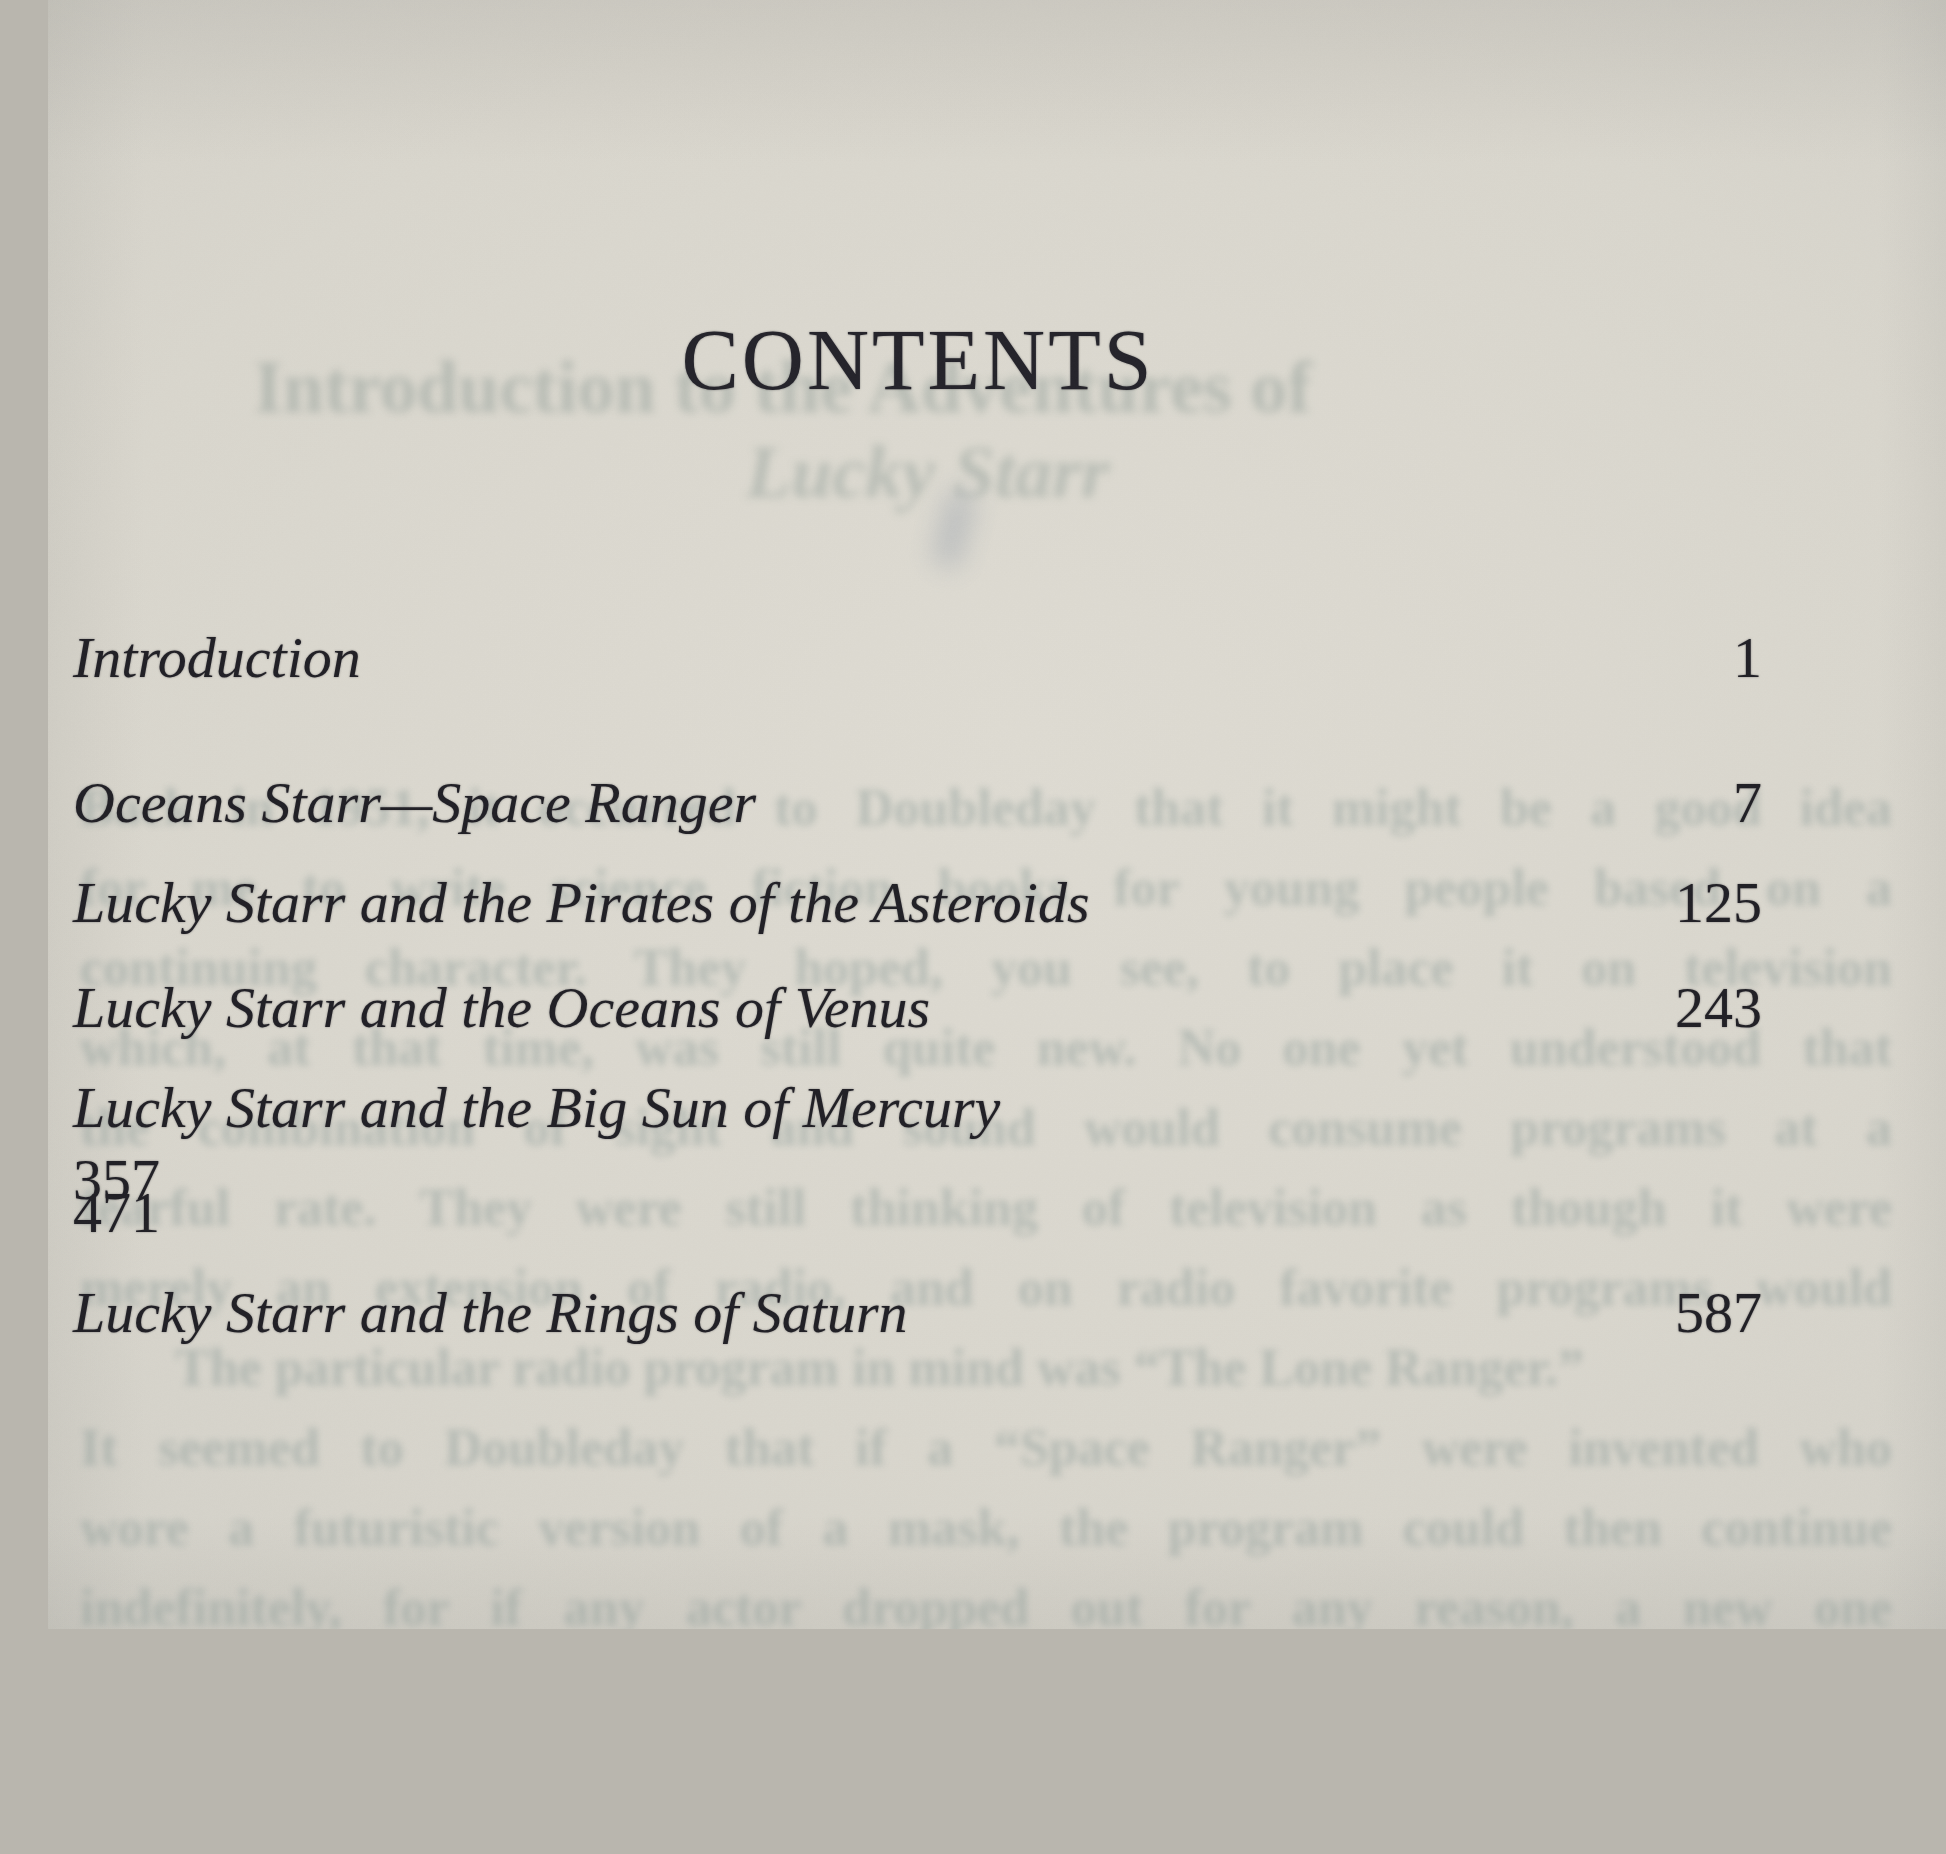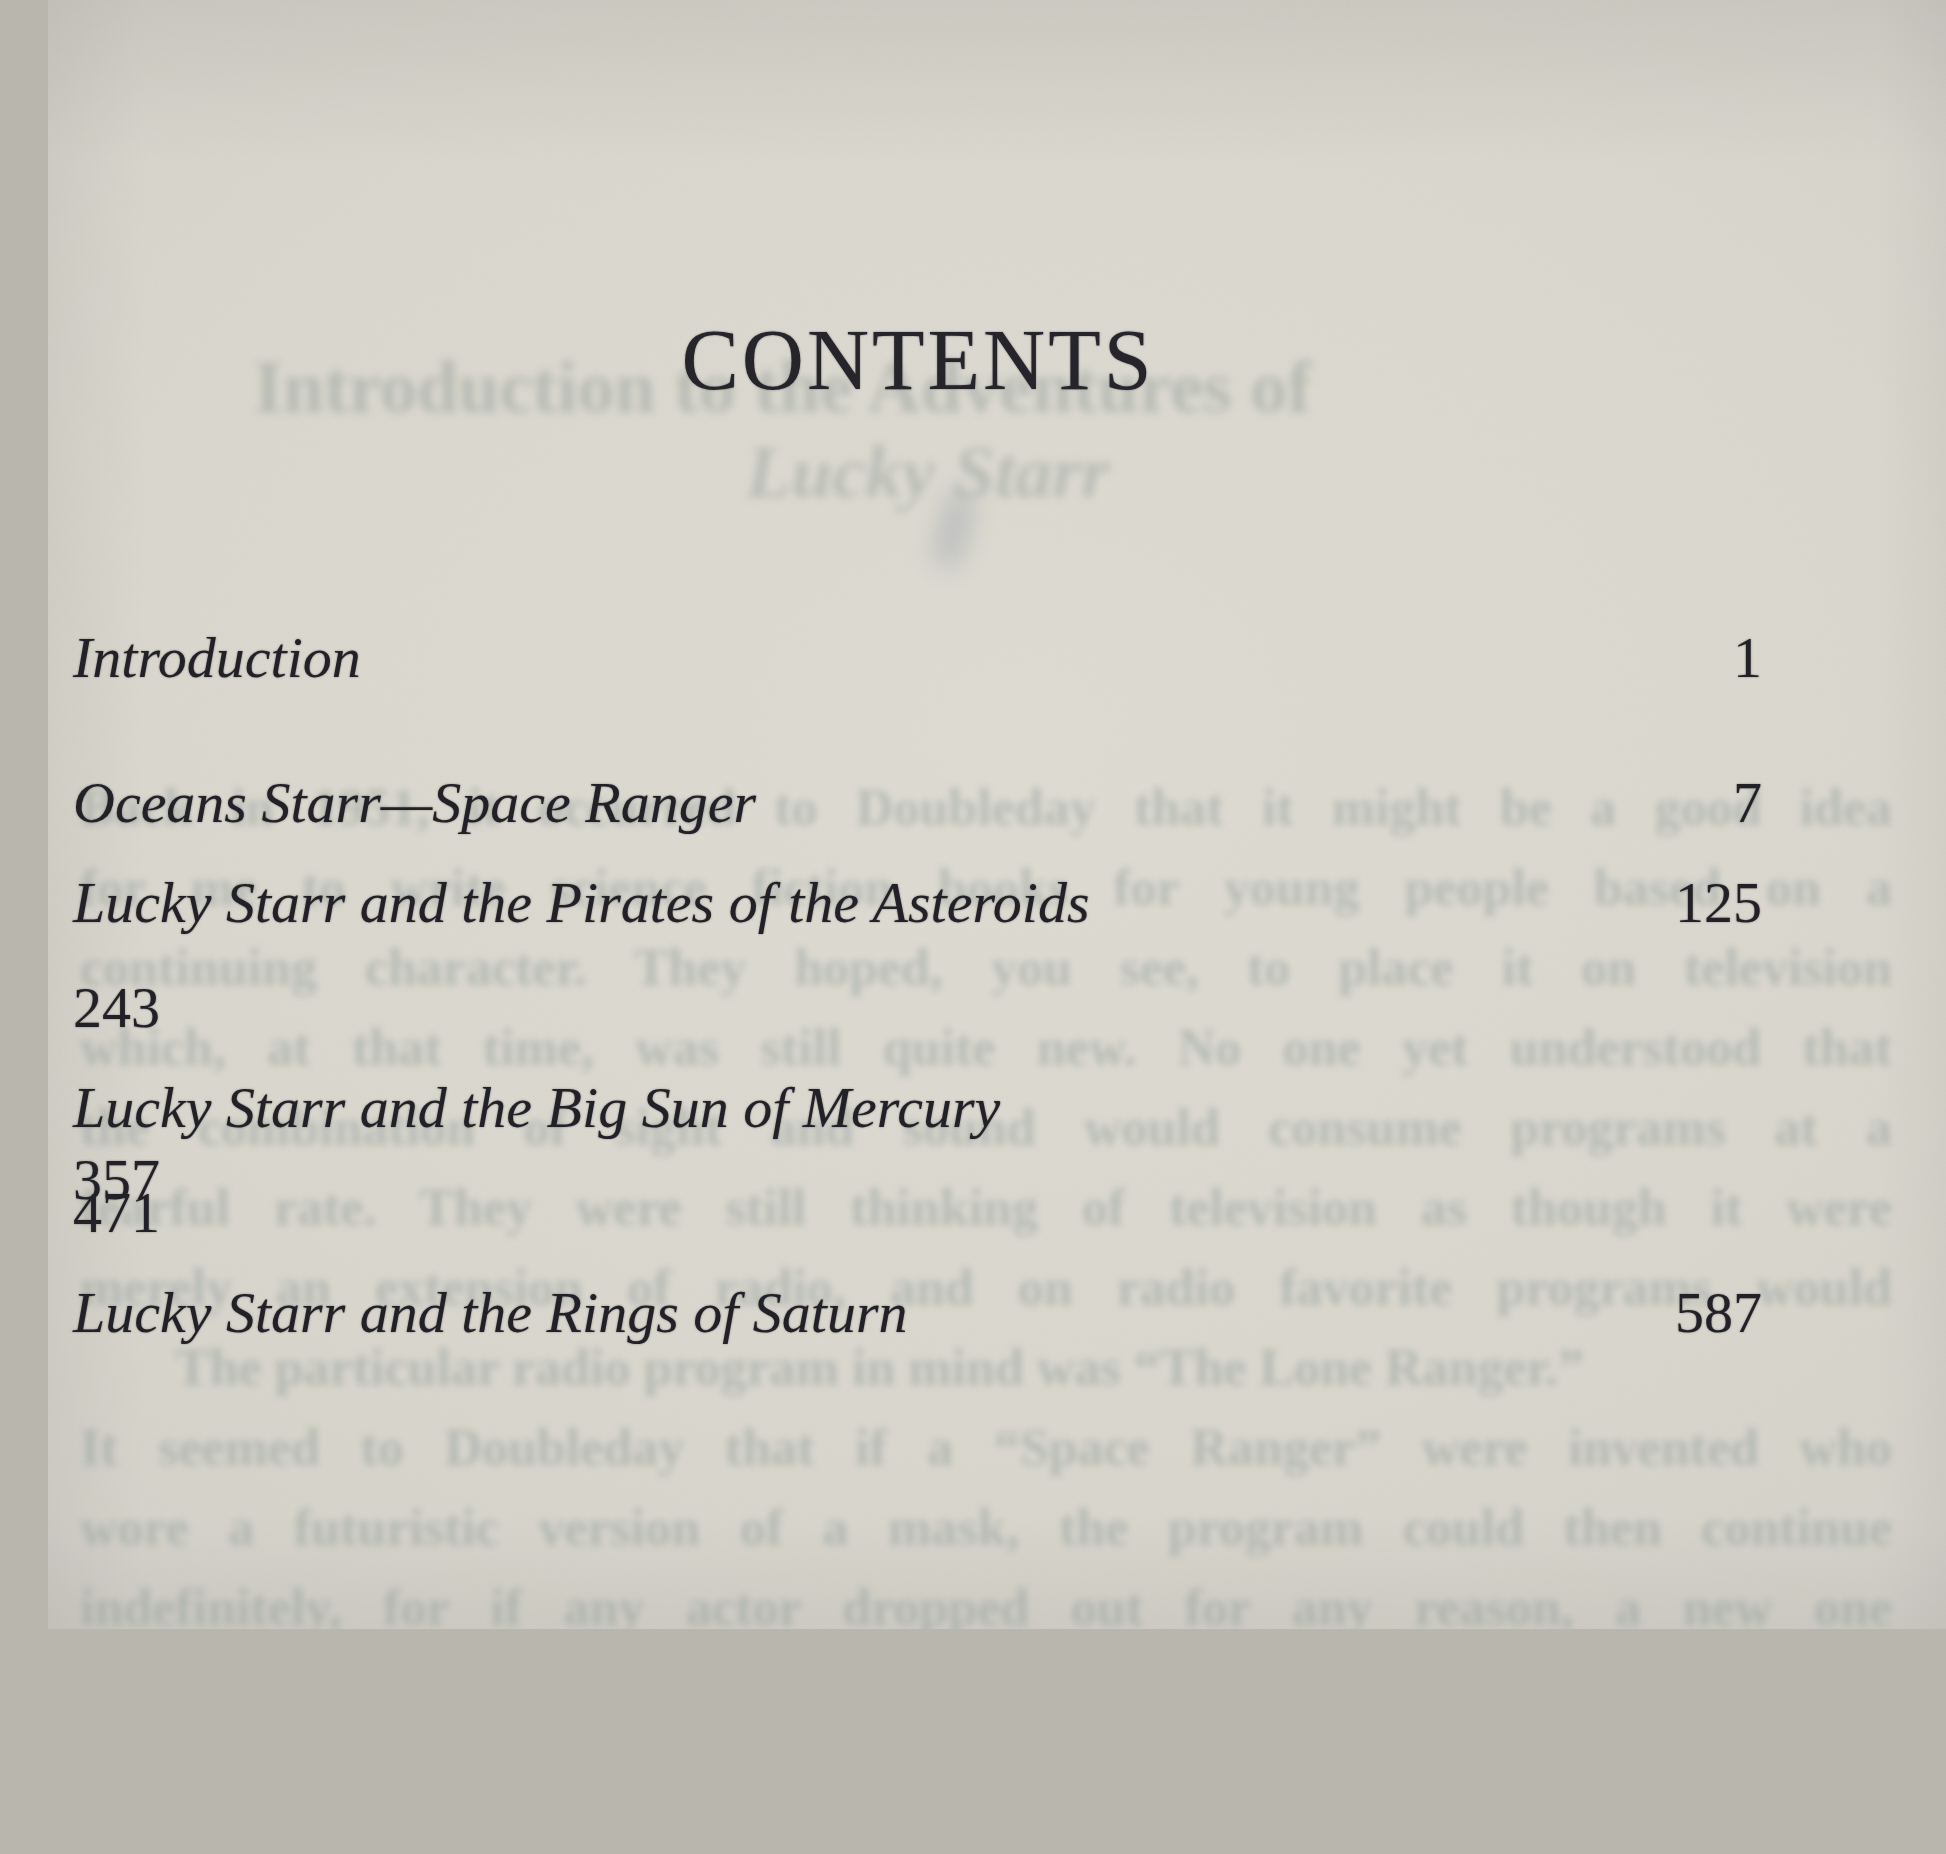--- a/index.html
+++ b/index.html
@@ -104,20 +104,21 @@
     </div>
     <div class="toc-row">
       <span class="toc-label">Oceans Starr—Space Ranger</span>
       <span class="toc-page">7</span>
     </div>
     <div class="toc-row">
       <span class="toc-label">Lucky Starr and the Pirates of the Asteroids</span>
       <span class="toc-page">125</span>
     </div>
     <div class="toc-row">
+      <span class="toc-label">Lucky Starr and the Oceans of Venus</span>
       <span class="toc-page">243</span>
     </div>
     <div class="toc-row">
       <span class="toc-label">Lucky Starr and the Big Sun of Mercury</span>
       <span class="toc-page">357</span>
     </div>
     <div class="toc-row">
       <span class="toc-page">471</span>
     </div>
     <div class="toc-row">

